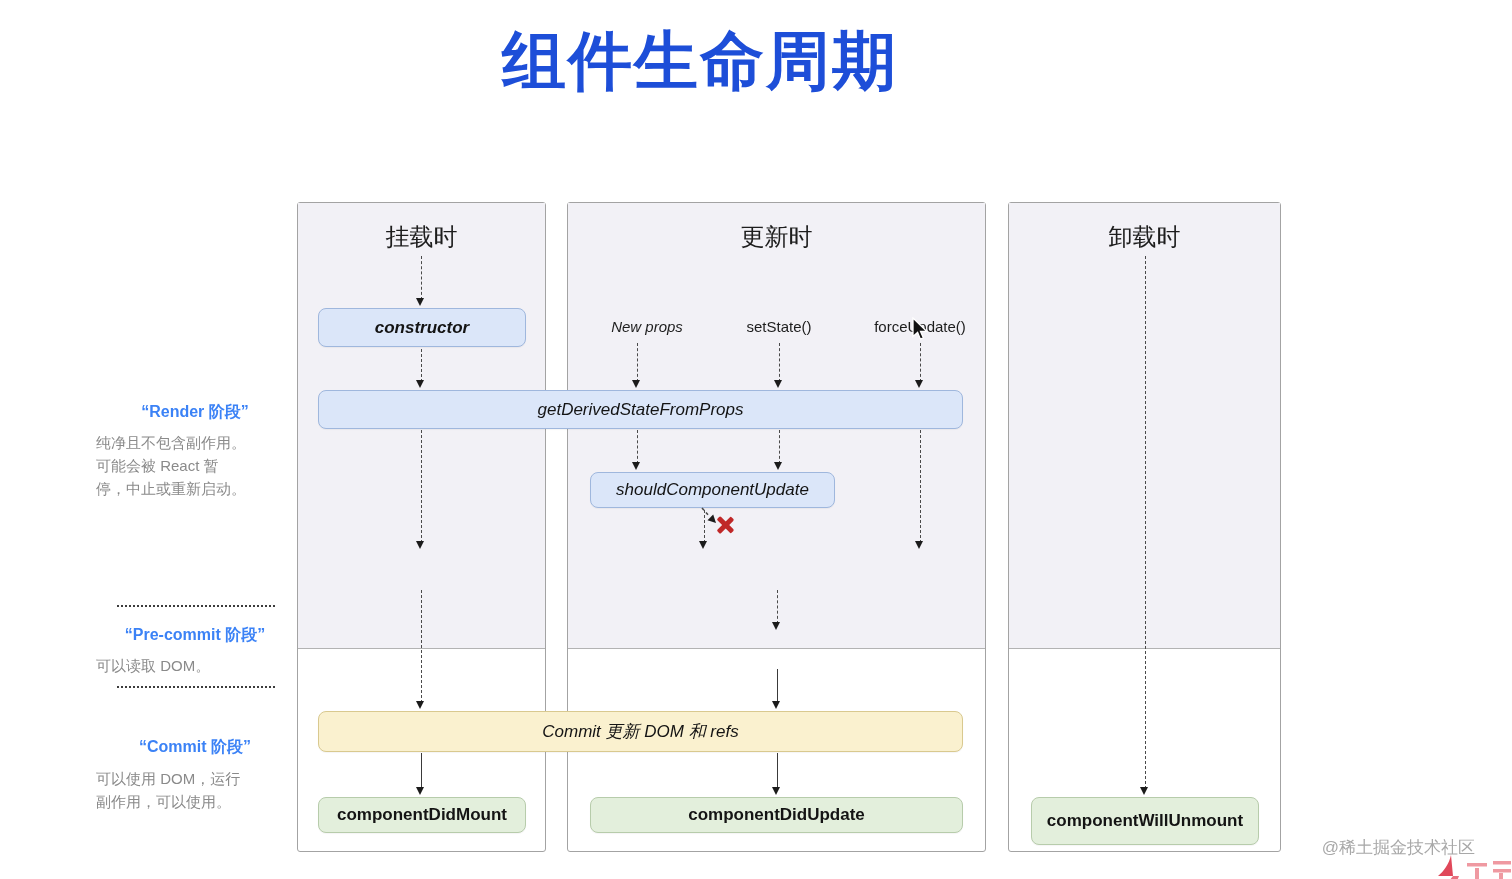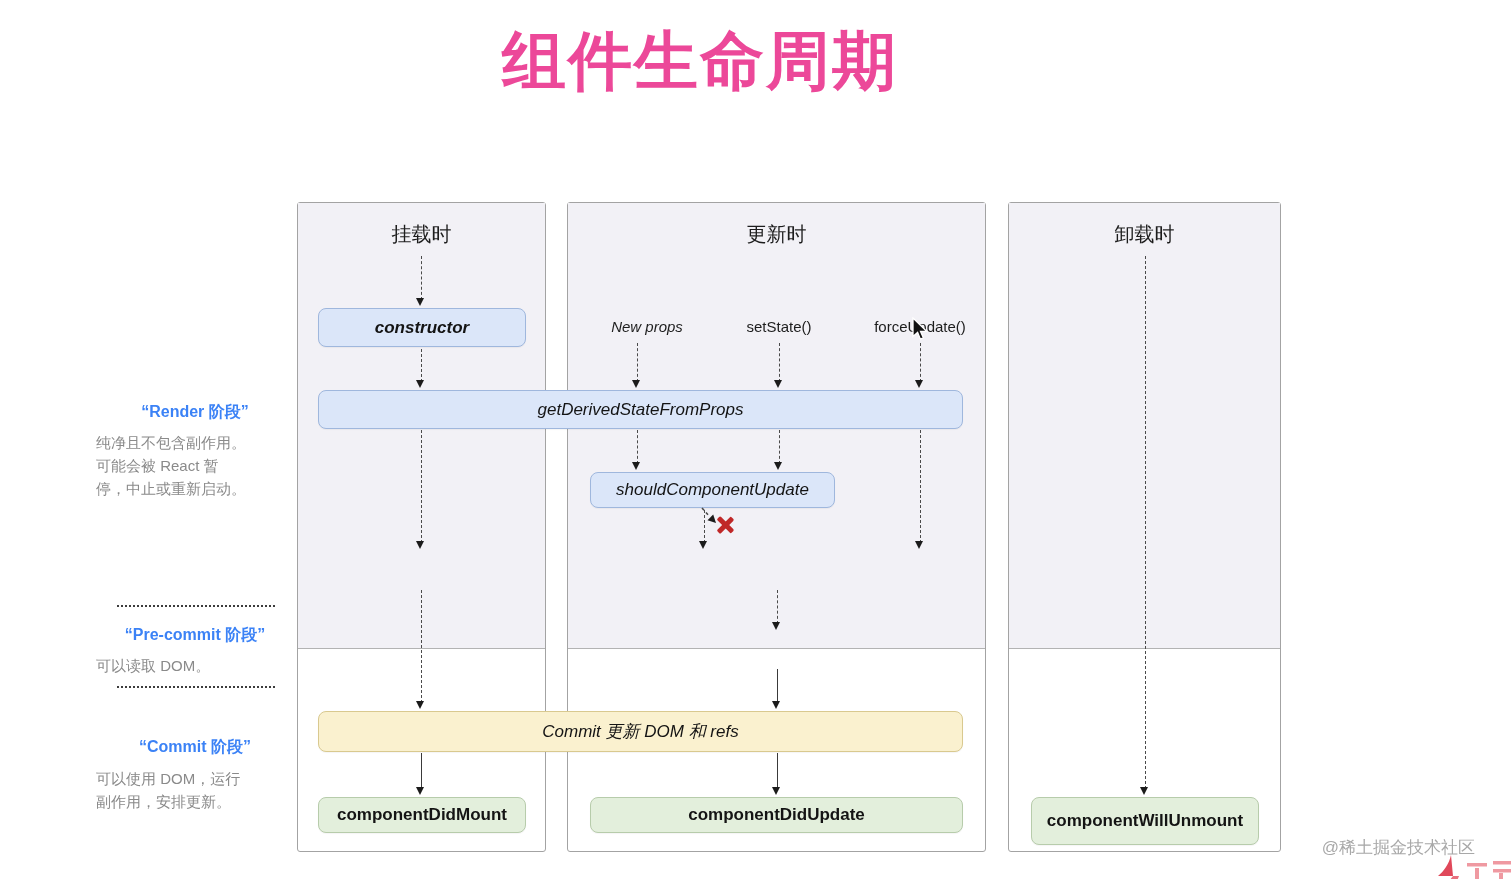--- a/index.html
+++ b/index.html
@@ -3,21 +3,21 @@
 <meta charset="utf-8">
 <style>
   * { margin:0; padding:0; box-sizing:border-box; }
   html,body { background:#ffffff; }
   .canvas {
     position:relative; width:1512px; height:879px; background:#ffffff;
     overflow:hidden; font-family:"Liberation Sans", sans-serif; color:#1b1b1b;
   }
   .title {
     position:absolute; left:0; top:18px; width:1400px; text-align:center;
-    font-size:64px; font-weight:800; color:#ec4899; letter-spacing:2px;
+    font-size:64px; font-weight:800; color:#1d4ed8; letter-spacing:2px;
   }
   
   .phase-name {
     position:absolute; left:100px; width:190px; text-align:center;
     font-size:16px; font-weight:bold; color:#3b82f6;
   }
   .phase-desc {
     position:absolute; left:96px; width:198px; text-align:left;
     font-size:15px; color:#8a8a8a; line-height:23px;
   }
@@ -29,21 +29,21 @@
   .panel {
     position:absolute; top:202px; height:650px; background:#ffffff;
     border:1px solid #a3a3a3; border-radius:3px;
   }
   .panel-gray {
     position:absolute; left:0; top:0; right:0; height:446px;
     background:#f2f1f6; border-bottom:1px solid #b3b3b3;
   }
   .panel-header {
     position:absolute; top:221px; text-align:center;
-    font-size:20px; font-weight:500; color:#1d1d1d;
+    font-size:24px; font-weight:500; color:#1d1d1d;
   }
   
   .ln { position:absolute; width:0; }
   .dash { border-left:1.6px dashed #4a4a4a; }
   .solid { border-left:1.6px solid #3a3a3a; }
   .ah {
     position:absolute; width:0; height:0;
     border-left:4.5px solid transparent; border-right:4.5px solid transparent;
     border-top:8px solid #1b1b1b;
   }
@@ -91,21 +91,21 @@
 
   <div class="dotted-divider" style="top:605px"></div>
 
   <div class="phase-name" style="top:625px">“Pre-commit 阶段”</div>
   <div class="phase-desc" style="top:654px">可以读取 DOM。</div>
 
   <div class="dotted-divider" style="top:686px"></div>
 
   <div class="phase-name" style="top:737px">“Commit 阶段”</div>
   <div class="phase-desc" style="top:767px">可以使用 DOM，运行</div>
-  <div class="phase-desc" style="top:790px">副作用，安排更新。</div>
+  <div class="phase-desc" style="top:790px">副作用，可以使用。</div>
 
   <div class="panel" style="left:297px;width:249px">
     <div class="panel-gray"></div>
   </div>
   <div class="panel" style="left:567px;width:419px">
     <div class="panel-gray"></div>
   </div>
   <div class="panel" style="left:1008px;width:273px">
     <div class="panel-gray"></div>
   </div>

